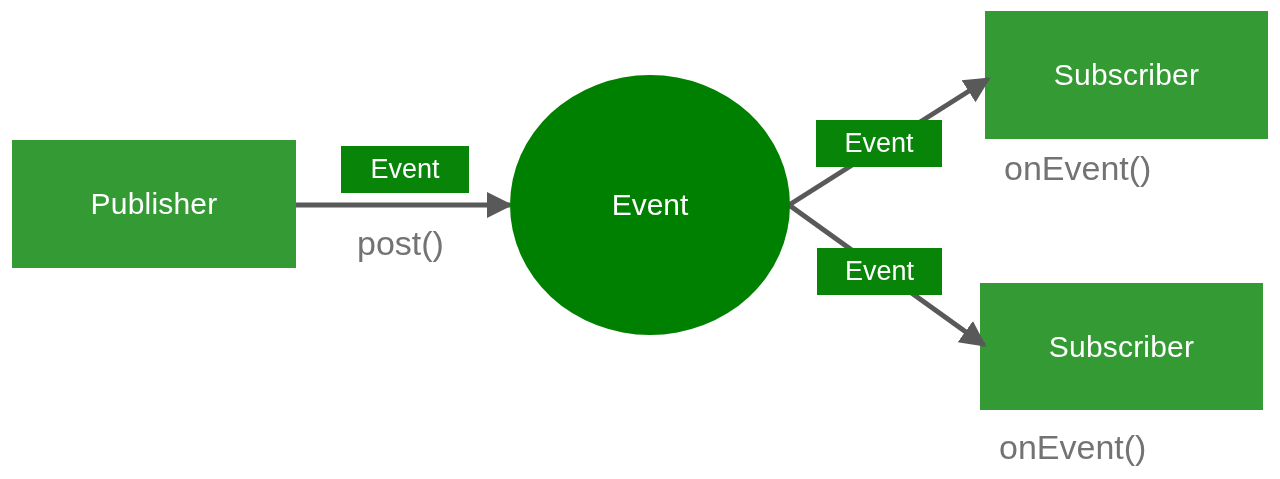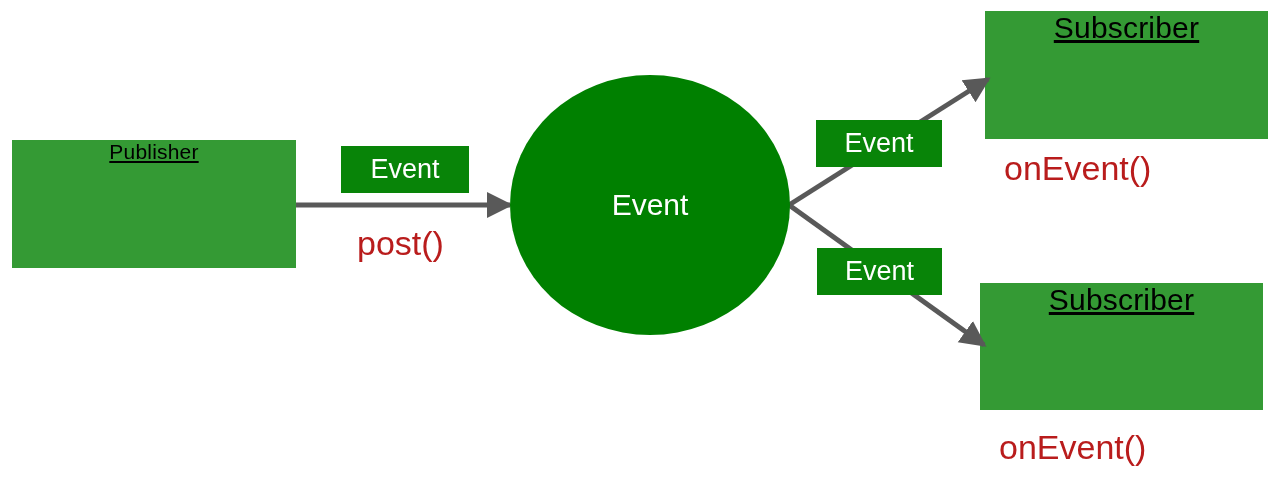--- a/index.html
+++ b/index.html
@@ -11,33 +11,33 @@
     position: relative;
     width: 1280px;
     height: 479px;
     background: #ffffff;
     overflow: hidden;
     font-family: "Liberation Sans", sans-serif;
   }
   .node-box {
     position: absolute;
     display: flex;
+    align-items: center;
     justify-content: center;
-    color: #000000;
+    color: #ffffff;
     font-weight: 400;
     letter-spacing: 0.2px;
-    text-decoration: underline;
   }
   .publisher-box {
     left: 12px;
     top: 140px;
     width: 284px;
     height: 128px;
     background: #349A34;
-    font-size: 21px;
+    font-size: 30px;
   }
   .subscriber-top-box {
     left: 985px;
     top: 11px;
     width: 283px;
     height: 128px;
     background: #349A34;
     font-size: 30px;
   }
   .subscriber-bottom-box {
@@ -88,21 +88,21 @@
     flex-direction: column;
     align-items: center;
     justify-content: center;
     color: #ffffff;
     font-size: 30px;
     line-height: 1.8;
     z-index: 4;
   }
   .plain-label {
     position: absolute;
-    color: #b91c1c;
+    color: #737373;
     font-size: 34px;
     white-space: nowrap;
   }
   .label-post {
     left: 357px;
     top: 224px;
   }
   .label-onevent-top {
     left: 1004px;
     top: 149px;

